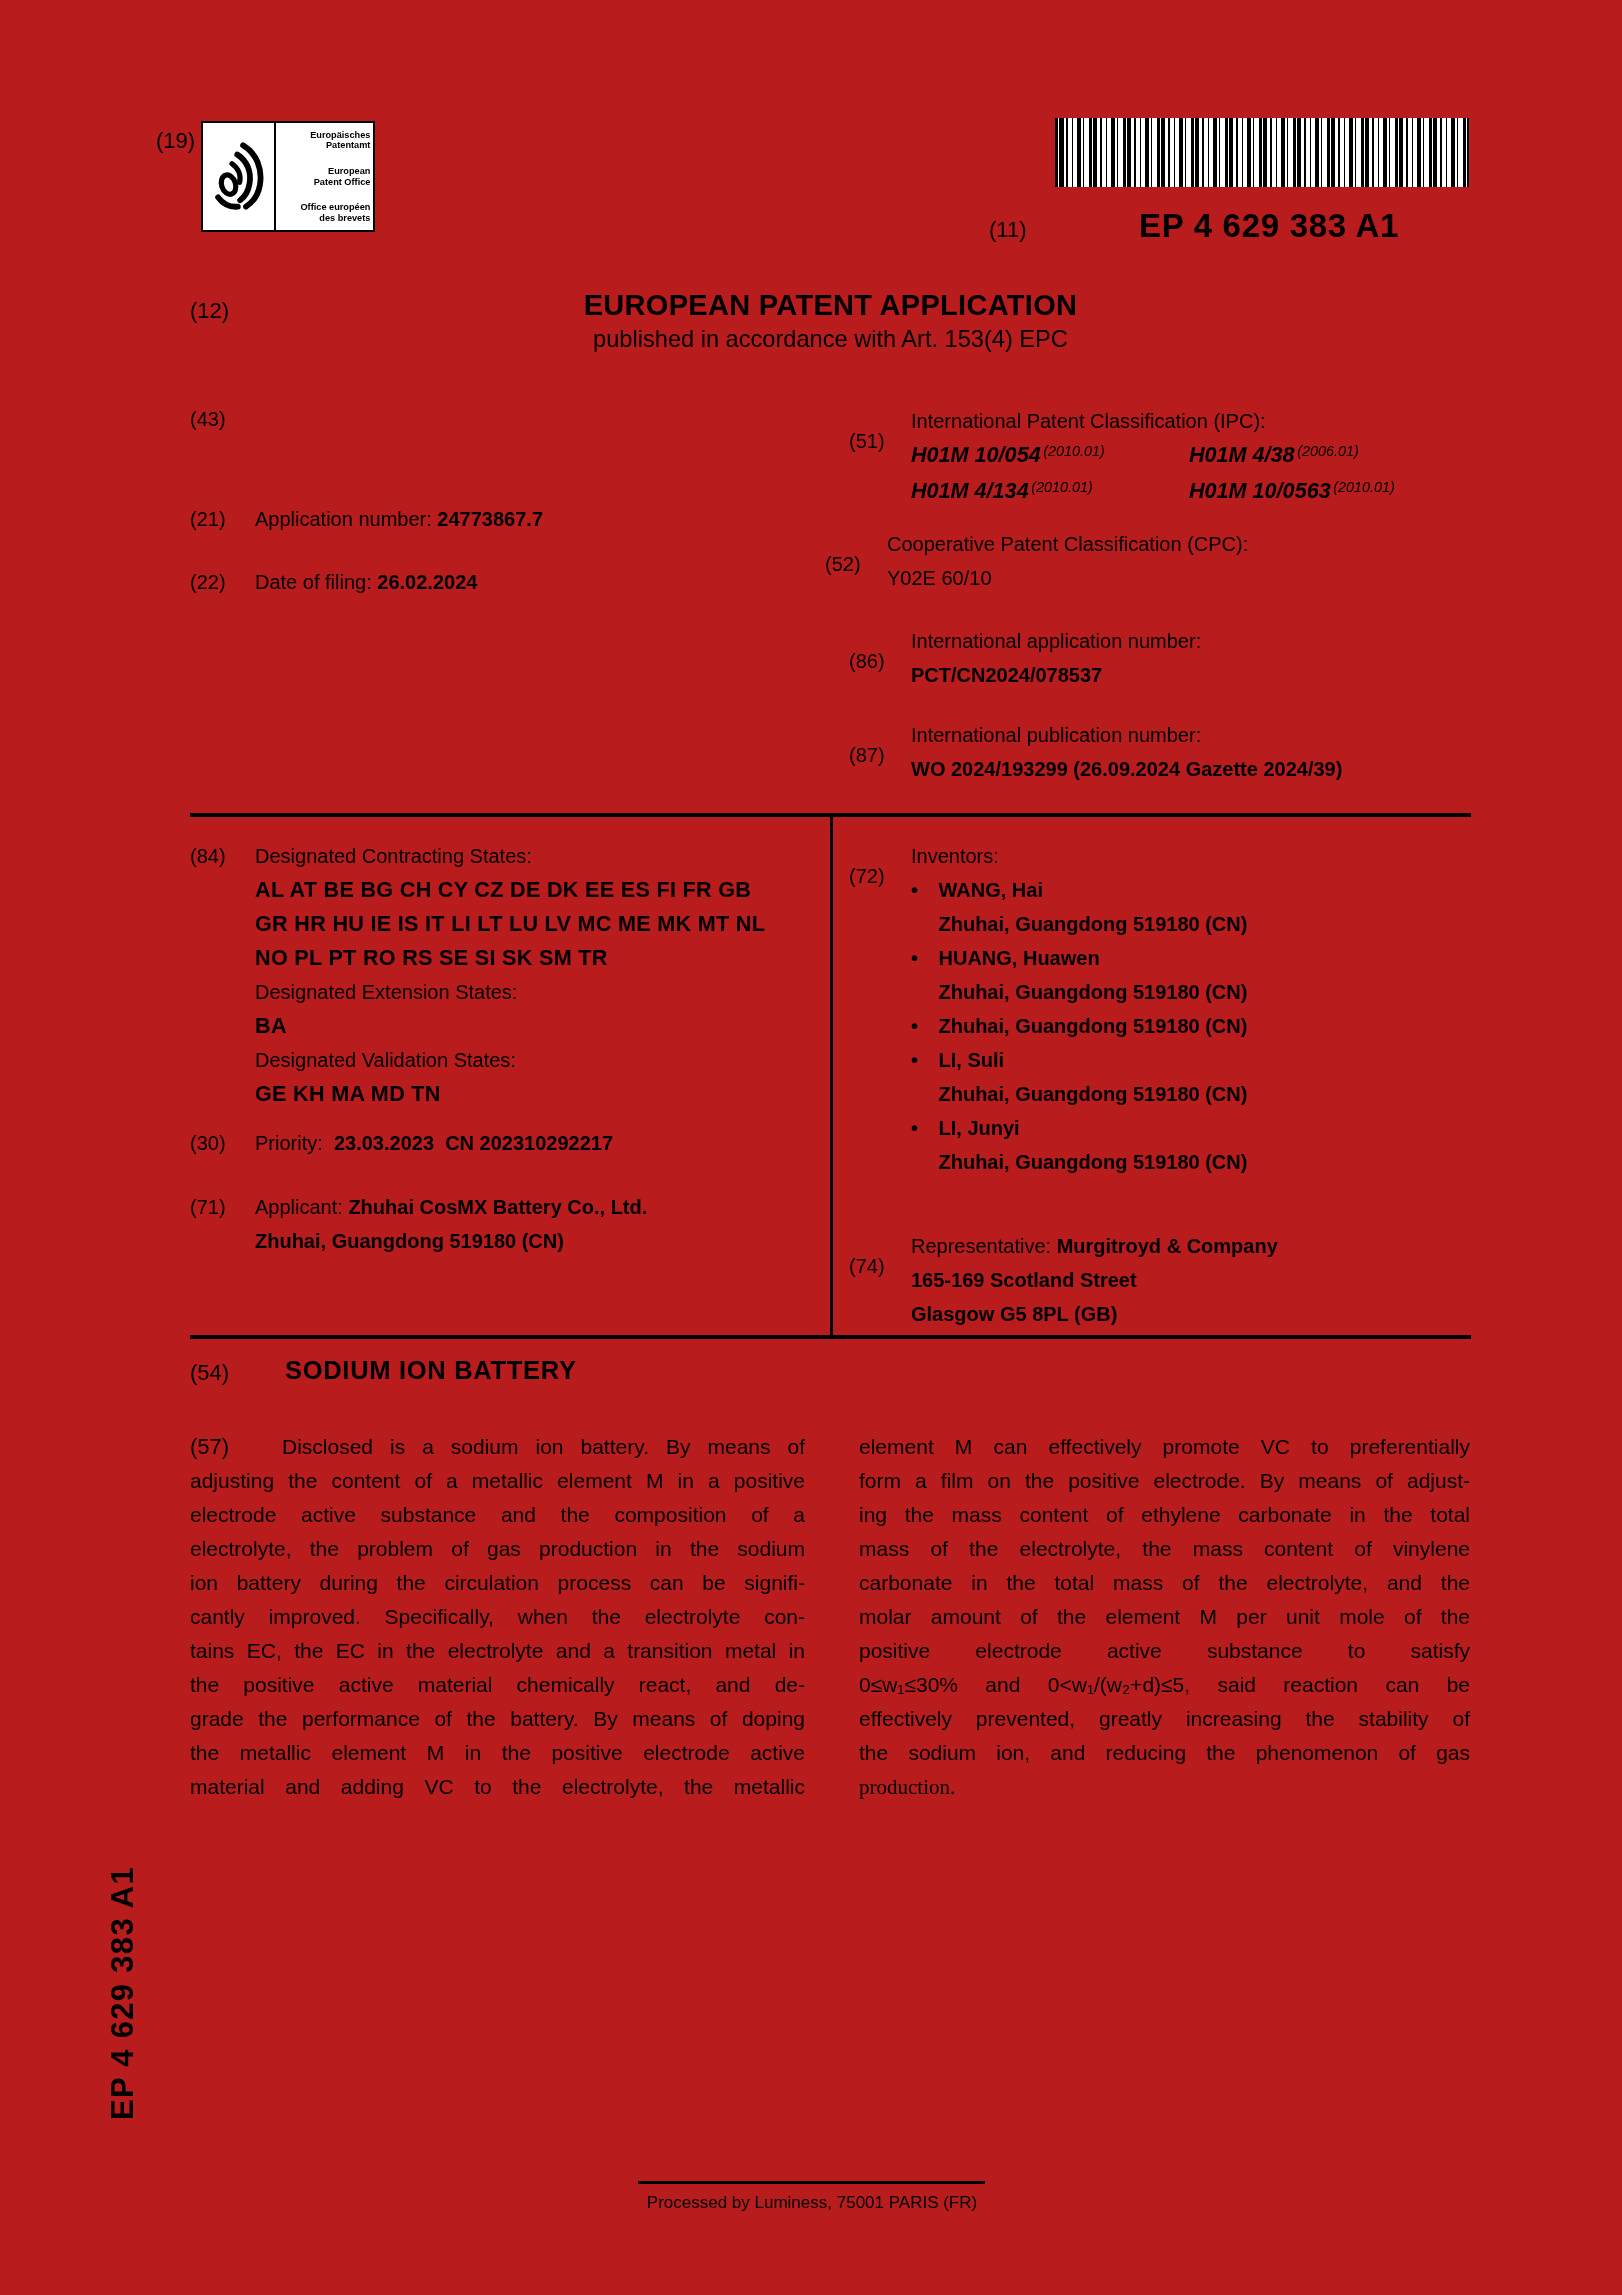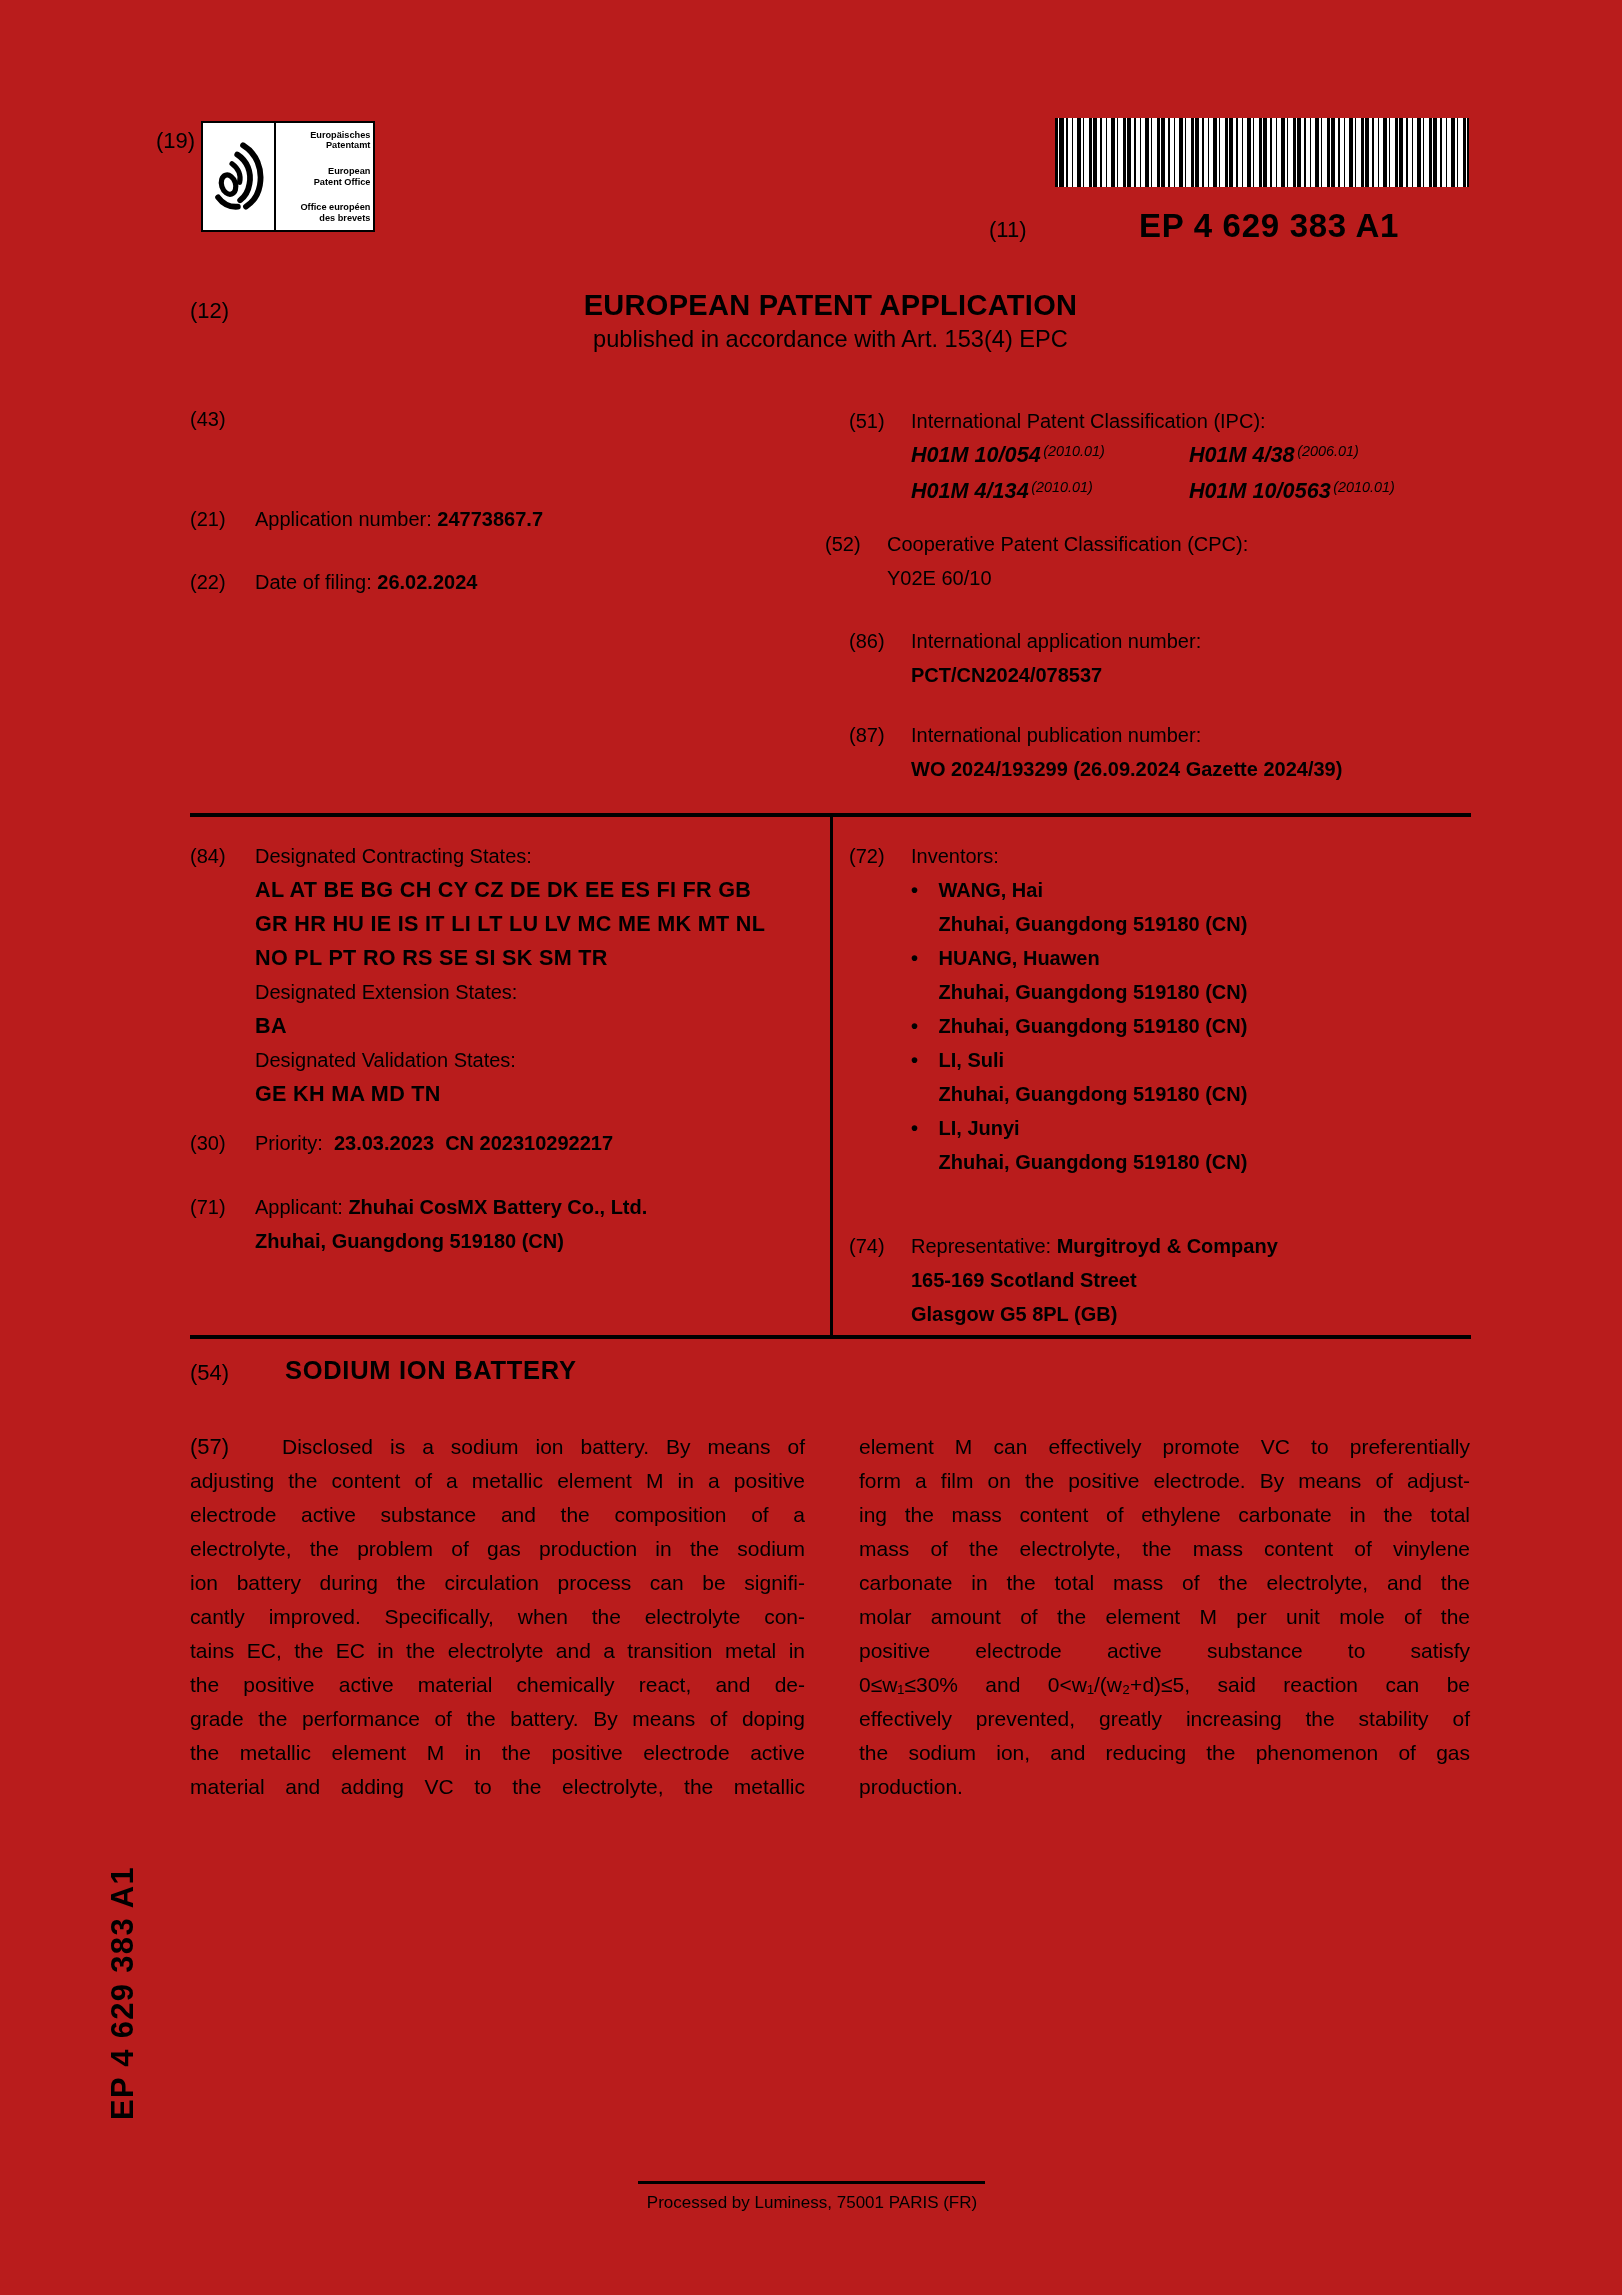--- a/index.html
+++ b/index.html
@@ -36,21 +36,21 @@
   }
   .pubnum{left:1139px;top:207px;width:330px;font-size:33px;font-weight:bold;letter-spacing:0.7px;white-space:nowrap;}
 
   .titlewrap{left:190px;top:0;width:1281px;text-align:center;}
   .doc-title{position:absolute;left:0;top:289px;width:100%;font-size:29px;font-weight:bold;letter-spacing:0.3px;}
   .doc-subtitle{position:absolute;left:0;top:326px;width:100%;font-size:23.6px;}
 
   
   .field{position:absolute;display:flex;font-size:20px;line-height:34px;}
   .fnum{width:65px;flex:none;}
-  .fieldR .fnum{width:62px;}
+  .fieldR .fnum{width:62px;margin-top:20px;}
   .fbody{flex:1;}
   .ipcgrid{display:grid;grid-template-columns:278px 278px;}
   .ipc .code{font-weight:bold;font-style:italic;font-size:21.6px;}
   .ipc .ver{font-style:italic;font-size:14.4px;position:relative;top:-6.5px;padding-left:2.6px;}
   .states{font-weight:bold;font-size:21.6px;letter-spacing:0.3px;}
 
   
   .block2{
     left:190px;top:813px;width:1281px;height:526px;
     border-top:4.6px solid #000;border-bottom:4.6px solid #000;
@@ -60,21 +60,21 @@
   .block2 .field{font-size:20px;line-height:34px;}
   .inv-item{display:flex;}
   .bullet{width:27.5px;flex:none;font-weight:bold;}
   .inv-body{flex:1;font-weight:bold;}
 
   
   .s54num{left:190px;top:1360px;font-size:22px;}
   .s54title{left:285px;top:1356px;font-size:25.5px;font-weight:bold;letter-spacing:0.7px;}
   .abscol{position:absolute;font-size:21px;line-height:34px;}
   .aline{text-align:justify;text-align-last:justify;}
-  .aline.last{text-align-last:left;}
+  .aline.last{text-align-last:left;font-family:Liberation Serif, serif;}
   .absnum{position:absolute;left:0;top:0;font-size:22px;}
   .firstline{margin-left:92px;}
 
   
   .sidebar{
     left:105px;top:2150px;width:314px;
     transform:rotate(-90deg);transform-origin:0 0;
     font-size:31px;font-weight:bold;letter-spacing:1.3px;
     text-align:center;white-space:nowrap;
   }

